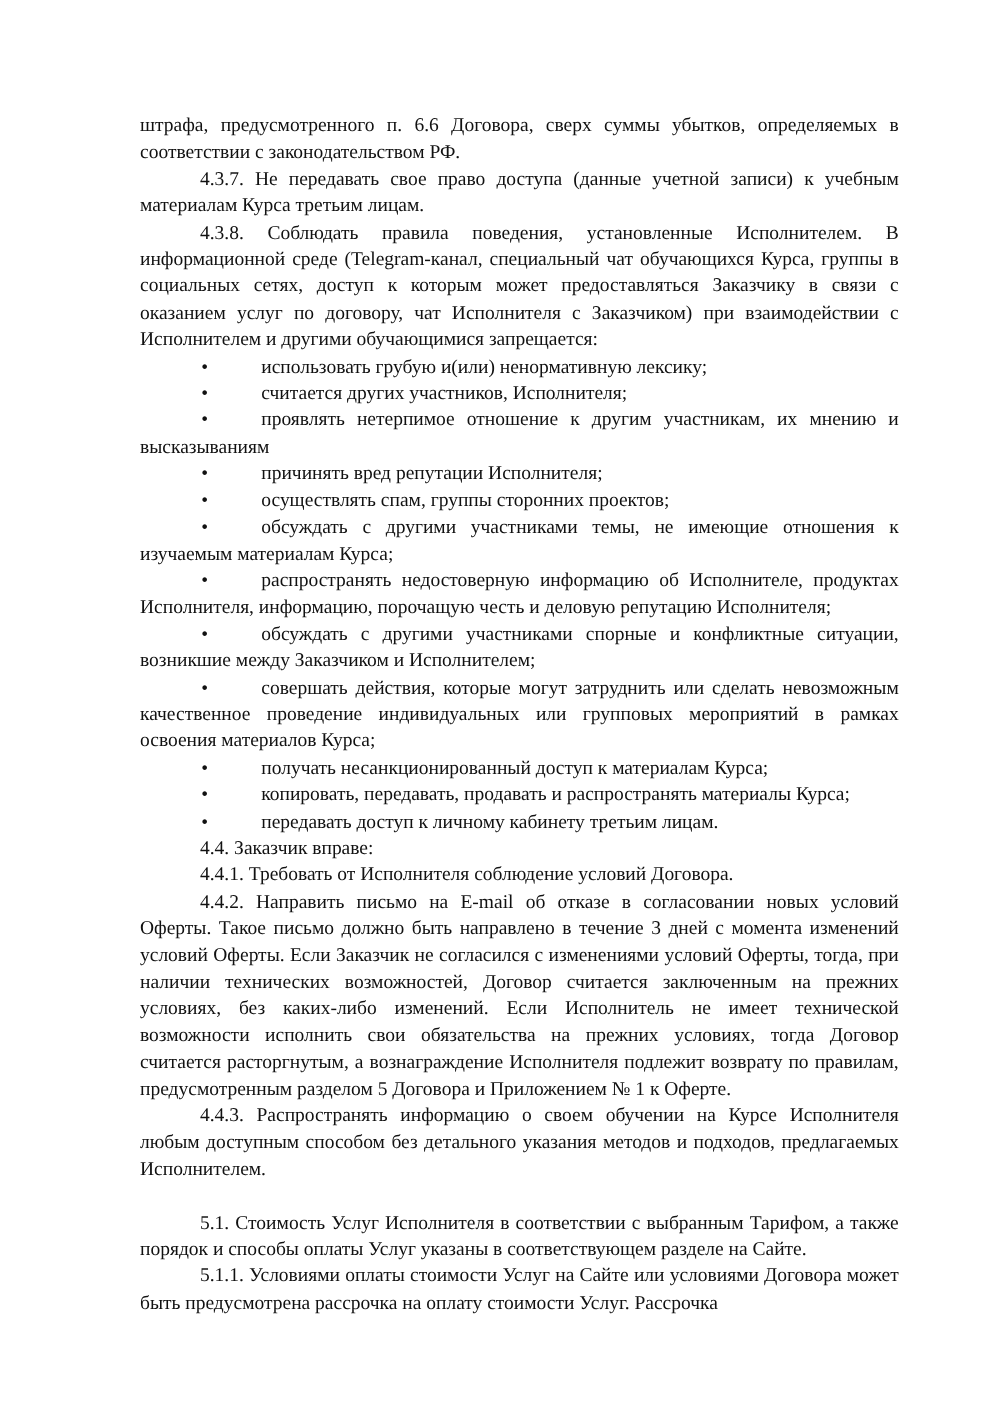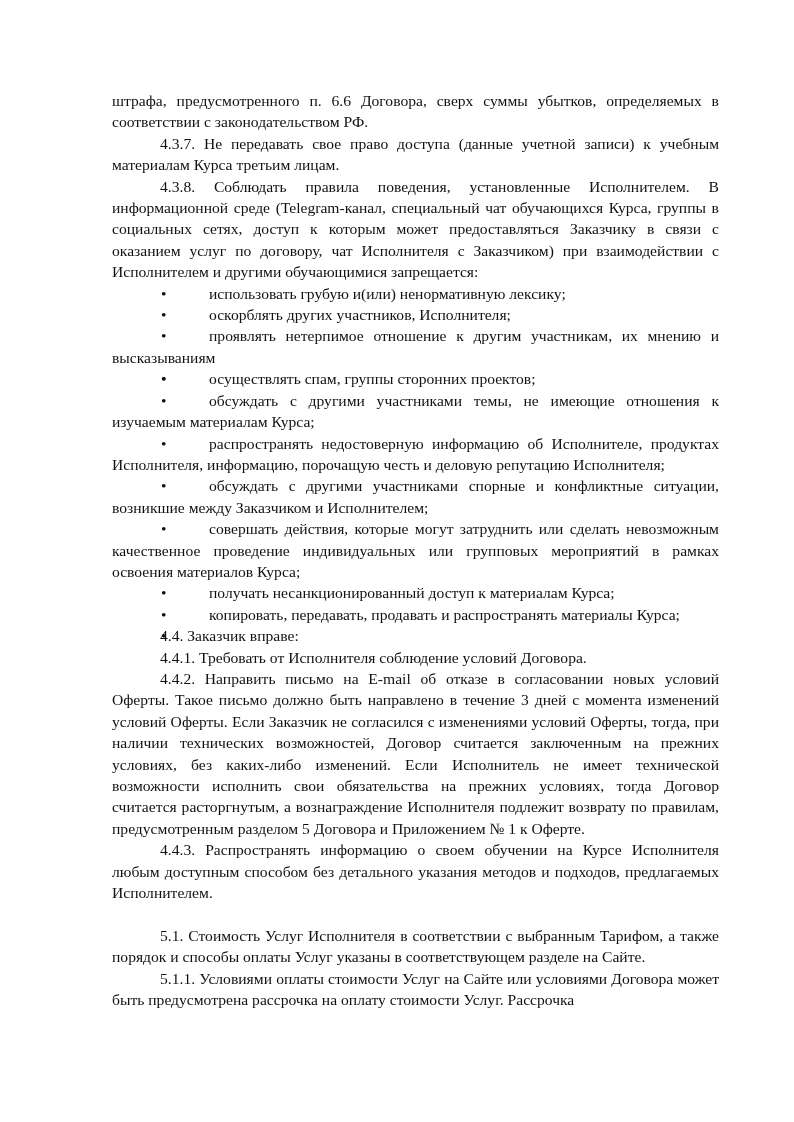--- a/index.html
+++ b/index.html
@@ -21,31 +21,31 @@
 </head>
 <body>
 
 <div class="page">
   <p>штрафа, предусмотренного п. 6.6 Договора, сверх суммы убытков, определяемых в соответствии с законодательством РФ.</p>
   <p class="ind">4.3.7. Не передавать свое право доступа (данные учетной записи) к учебным материалам Курса третьим лицам.</p>
   <p class="ind">4.3.8. Соблюдать правила поведения, установленные Исполнителем. В информационной среде (Telegram-канал, специальный чат обучающихся Курса, группы в социальных сетях, доступ к которым может предоставляться Заказчику в связи с оказанием услуг по договору, чат Исполнителя с Заказчиком) при взаимодействии с Исполнителем и другими обучающимися запрещается:</p>
 
   <div>
     <p class="bul"><span class="dot">•</span><span>использовать грубую и(или) ненормативную лексику;</span></p>
-    <p class="bul"><span class="dot">•</span><span>оскорблять других участников, Исполнителя;</span></p>
+    <p class="bul"><span class="dot">•</span><span>считается других участников, Исполнителя;</span></p>
     <p class="bul"><span class="dot">•</span><span>проявлять нетерпимое отношение к другим участникам, их мнению и высказываниям</span></p>
-    <p class="bul"><span class="dot">•</span></p>
+    <p class="bul"><span class="dot">•</span><span>причинять вред репутации Исполнителя;</span></p>
     <p class="bul"><span class="dot">•</span><span>осуществлять спам, группы сторонних проектов;</span></p>
     <p class="bul"><span class="dot">•</span><span>обсуждать с другими участниками темы, не имеющие отношения к изучаемым материалам Курса;</span></p>
     <p class="bul"><span class="dot">•</span><span>распространять недостоверную информацию об Исполнителе, продуктах Исполнителя, информацию, порочащую честь и деловую репутацию Исполнителя;</span></p>
     <p class="bul"><span class="dot">•</span><span>обсуждать с другими участниками спорные и конфликтные ситуации, возникшие между Заказчиком и Исполнителем;</span></p>
     <p class="bul"><span class="dot">•</span><span>совершать действия, которые могут затруднить или сделать невозможным качественное проведение индивидуальных или групповых мероприятий в рамках освоения материалов Курса;</span></p>
     <p class="bul"><span class="dot">•</span><span>получать несанкционированный доступ к материалам Курса;</span></p>
     <p class="bul"><span class="dot">•</span><span>копировать, передавать, продавать и распространять материалы Курса;</span></p>
-    <p class="bul"><span class="dot">•</span></p>
+    <p class="bul"><span class="dot">•</span><span>передавать доступ к личному кабинету третьим лицам.</span></p>
   </div>
 
   <p class="head">4.4. Заказчик вправе:</p>
   <p class="ind">4.4.1. Требовать от Исполнителя соблюдение условий Договора.</p>
   <p class="ind">4.4.2. Направить письмо на E-mail об отказе в согласовании новых условий Оферты. Такое письмо должно быть направлено в течение 3 дней с момента изменений условий Оферты. Если Заказчик не согласился с изменениями условий Оферты, тогда, при наличии технических возможностей, Договор считается заключенным на прежних условиях, без каких-либо изменений. Если Исполнитель не имеет технической возможности исполнить свои обязательства на прежних условиях, тогда Договор считается расторгнутым, а вознаграждение Исполнителя подлежит возврату по правилам, предусмотренным разделом 5 Договора и Приложением № 1 к Оферте.</p>
   <p class="ind">4.4.3. Распространять информацию о своем обучении на Курсе Исполнителя любым доступным способом без детального указания методов и подходов, предлагаемых Исполнителем.</p>
 
   <div class="blank"></div>
 
   <p class="ind">5.1. Стоимость Услуг Исполнителя в соответствии с выбранным Тарифом, а также порядок и способы оплаты Услуг указаны в соответствующем разделе на Сайте.</p>

